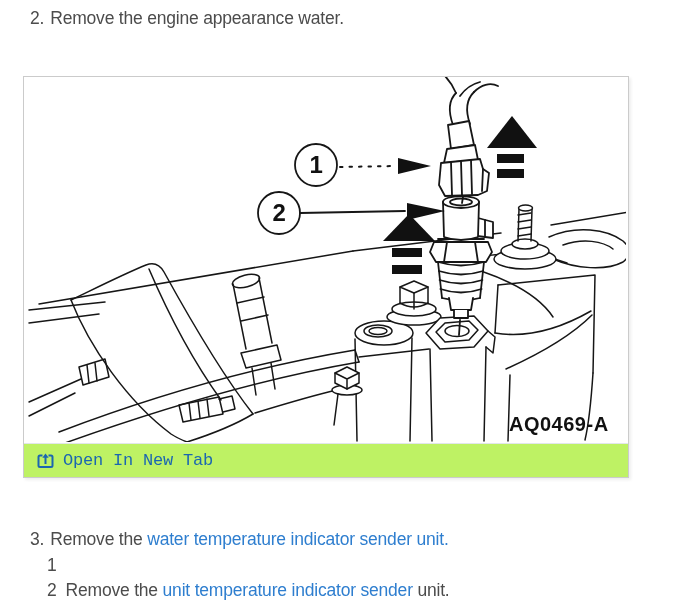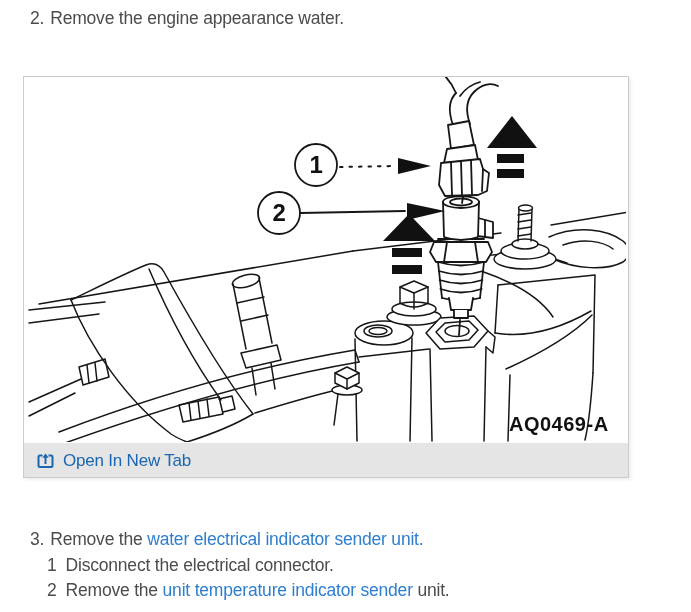--- a/index.html
+++ b/index.html
@@ -13,23 +13,23 @@
   .num{margin-right:6px;}
   a.doclink{color:#2e7ecf;text-decoration:none;cursor:pointer;}
   .figure{
     position:absolute;left:23px;top:76px;width:604px;height:400px;
     background:#ffffff;border:1px solid #cbcbcb;
     box-shadow:2px 2px 3px rgba(0,0,0,.07);
   }
   .diagram{position:absolute;left:0;top:0;}
   .toolbar{
     position:absolute;left:0;bottom:0;width:100%;height:34px;
-    background:#e5e5e5;border-top:1px solid #e2e6eb;
+    background:#bef264;border-top:1px solid #e2e6eb;
     display:flex;align-items:center;justify-content:space-between;
-    box-sizing:border-box;padding:0 11px 0 13px;
+    box-sizing:border-box;padding:0 11px 0 13px;font-family:Liberation Mono, monospace;
   }
   .tb-link{
     display:flex;align-items:center;gap:8px;
     color:#1b66b1;font-size:17px;text-decoration:none;cursor:pointer;
     letter-spacing:-0.2px;
   }
   .step3{position:absolute;left:30px;top:527px;}
   .substep{margin-left:17px;margin-top:1.5px;}
   .substep .num{margin-right:9px;}
   svg text{font-family:"Liberation Sans",sans-serif;}
@@ -195,23 +195,22 @@
         <polygon points="5.3,5.8 8.5,1.5 11.7,5.8" fill="#1b66b1"></polygon>
       </svg>
       <span>Open In New Tab</span>
     </a>
   </div>
 </div>
 
 <div class="step3">
   <div class="step-line">
     <span class="num">3.</span>
-    <span><span>Remove the </span><a class="doclink">water electrical indicator sender unit.</a></span>
+    <span><span>Remove the </span><a class="doclink">water temperature indicator sender unit.</a></span>
   </div>
   <div class="step-line substep">
     <span class="num">1</span>
-    <span>Disconnect the electrical connector.</span>
   </div>
   <div class="step-line substep">
     <span class="num">2</span>
     <span><span>Remove the </span><a class="doclink">unit temperature indicator sender</a><span> unit.</span></span>
   </div>
 </div>
 
 </body></html>

